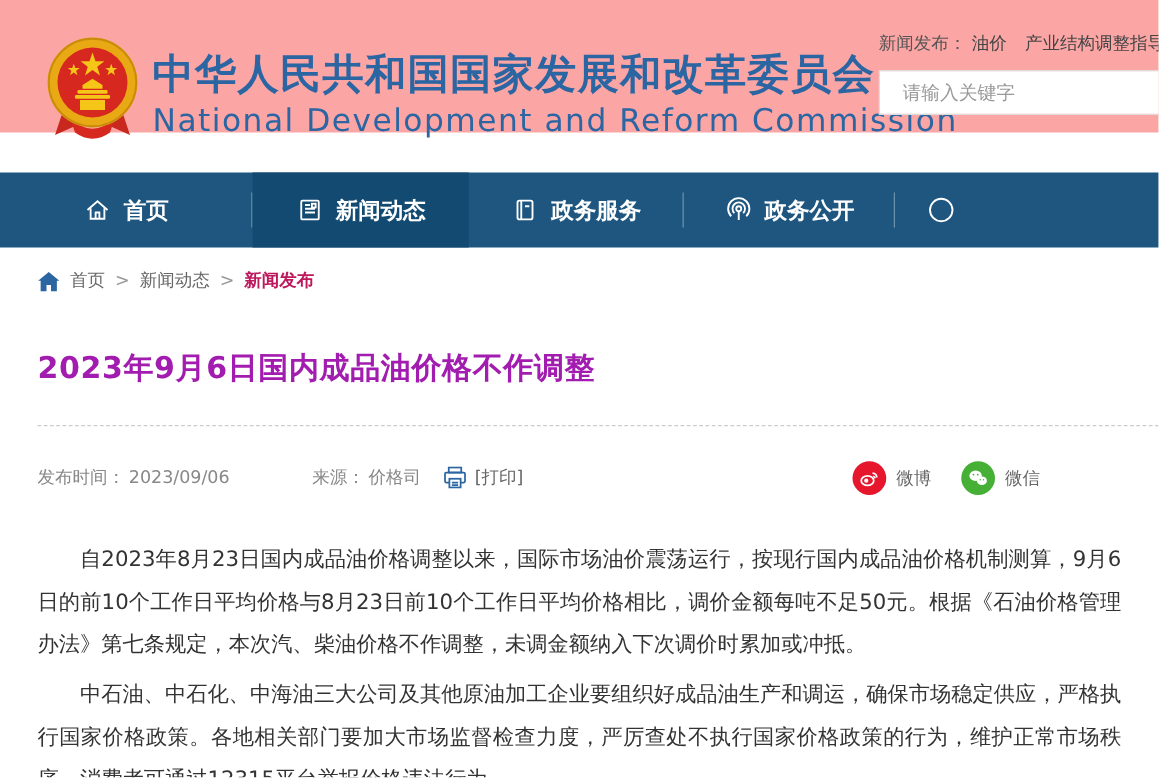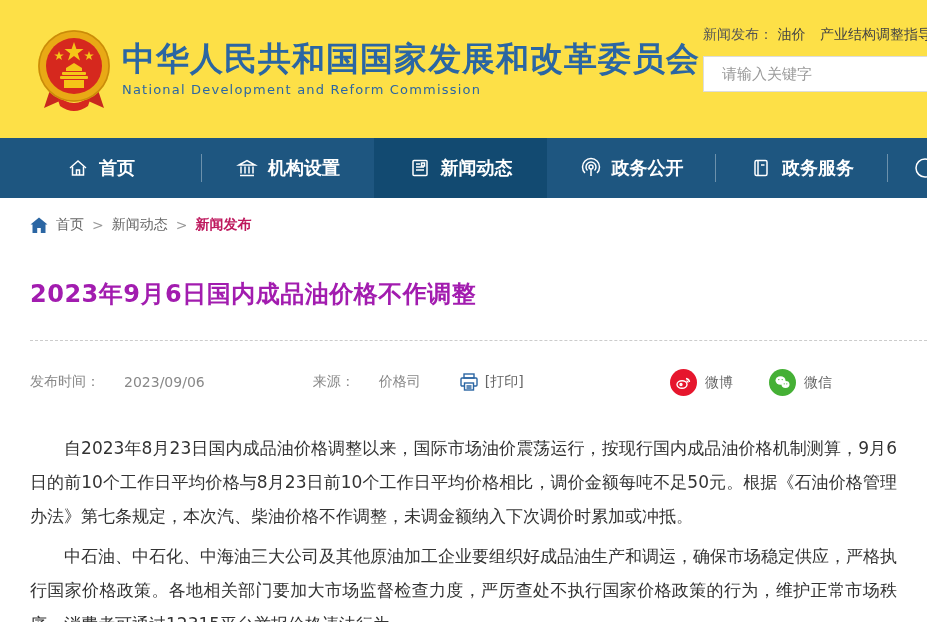--- a/index.html
+++ b/index.html
@@ -1,25 +1,25 @@
 <!DOCTYPE html>
 <html><head>
 <meta charset="utf-8">
 <style>
   * { margin:0; padding:0; box-sizing:border-box; }
   html,body { background:#fff; }
   body { font-family:"DejaVu Sans","Liberation Sans",sans-serif; }
   .page { position:relative; width:927px; height:622px; background:#fff; overflow:hidden; }
 
   
-  .header { position:relative; height:138px; background:#fde047; }
+  .header { position:relative; height:106px; background:#fca5a5; }
   .emblem { position:absolute; left:36px; top:28px; width:76px; height:84px; }
   .site-titles { position:absolute; left:122px; top:40px; }
   .site-title-zh { font-size:33px; font-weight:bold; color:#2b66a3; letter-spacing:1px; line-height:38px; }
-  .site-title-en { font-size:13px; color:#2b66a3; letter-spacing:1.2px; margin-top:4px; }
+  .site-title-en { font-size:25px; color:#2b66a3; letter-spacing:1.2px; margin-top:4px; }
   .header-right { position:absolute; left:703px; top:26px; width:230px; }
   .hot-search { font-size:14px; color:#555; white-space:nowrap; }
   .hot-search a { color:#444; text-decoration:none; margin-right:10px; cursor:pointer; }
   .search-box { margin-top:12px; width:260px; height:36px; border:1px solid #ddd; background:#fff; }
   .search-box input { width:100%; height:100%; border:0; outline:none; padding-left:18px; font-size:15px; color:#333; font-family:inherit; }
   .search-box input::placeholder { color:#999; }
 
   
   .nav { position:absolute; top:138px; left:0; width:927px; height:60px; background:#1e5680; display:flex; }
   .nav-item { height:60px; display:flex; align-items:center; justify-content:center; gap:10px;
@@ -33,25 +33,25 @@
   .breadcrumb { position:absolute; top:216px; left:30px; display:flex; align-items:center; gap:8px; font-size:14px; color:#666; }
   .breadcrumb .crumb { cursor:pointer; }
   .breadcrumb .crumb-sep { color:#999; }
   .breadcrumb .crumb.current { font-weight:bold; color:#be185d; cursor:default; }
 
   
   .article { position:absolute; top:262px; left:0; width:927px; padding:0 30px; }
   .article-title { font-size:24px; font-weight:bold; color:#a21caf; margin-top:16px; letter-spacing:0.5px; }
   .dashed-rule { border:0; border-top:1px dashed #ccc; margin:30px -30px 0 0; }
   .meta-row { position:relative; margin-top:32px; height:28px; font-size:14px; color:#888; }
-  .meta-left { display:flex; align-items:center; gap:24px; }
+  .meta-left { display:flex; align-items:center; gap:3px; }
   .meta-item { white-space:nowrap; }
   .meta-gap { width:60px; }
   .print-btn { display:flex; align-items:flex-start; gap:6px; color:#666; cursor:pointer; margin-left:14px; }
-  .share { position:absolute; right:65px; top:-4px; display:flex; align-items:center; gap:36px; }
+  .share { position:absolute; right:65px; top:-4px; display:flex; align-items:center; gap:24px; }
   .share-item { display:flex; align-items:center; gap:8px; cursor:pointer; color:#666; font-size:14px; }
   .share-badge { width:27px; height:27px; border-radius:50%; display:flex; align-items:center; justify-content:center; }
   .share-badge.weibo { background:#e6162d; }
   .share-badge.wechat { background:#45b035; }
 
   .body-text { margin-top:30px; font-size:17px; line-height:34px; color:#333; text-align:justify; }
   .body-text p { text-indent:2em; margin-bottom:6px; }
 </style>
 </head>
 <body>
@@ -101,60 +101,50 @@
     <div class="nav-item w1 nav-sep">
       <span class="nav-icon">
         <svg width="22" height="22" viewBox="0 0 22 22" fill="none" stroke="#fff" stroke-width="1.5">
           <path d="M3 11 L11 4 L19 11"></path>
             <path d="M5.5 9.5 V18 H16.5 V9.5"></path>
             <path d="M9.5 18 V13 H12.5 V18"></path>
         </svg>
       </span>
       <span>首页</span>
     </div>
-    <div class="nav-item w2">
-      <span class="nav-icon">
-        <svg width="22" height="22" viewBox="0 0 22 22" fill="none" stroke="#fff" stroke-width="1.5">
-          <path d="M3 8 L11 3.5 L19 8 Z"></path>
-            <path d="M4 18.5 H18"></path>
-          <path d="M6 9.5 V16.5 M10 9.5 V16.5 M14 9.5 V16.5 M18 9.5 V16.5" transform="translate(-1,0)"></path>
-        </svg>
-      </span>
-      <span>机构设置</span>
-    </div>
     <div class="nav-item w3 active">
       <span class="nav-icon">
         <svg width="22" height="22" viewBox="0 0 22 22" fill="none" stroke="#fff" stroke-width="1.5">
           <rect x="4" y="3.5" width="14" height="15" rx="1"></rect>
           <path d="M7 7 H11 M7 10 H15 M7 13 H15"></path>
             <rect x="12.5" y="6" width="3" height="3"></rect>
         </svg>
       </span>
       <span>新闻动态</span>
+    </div>
+    <div class="nav-item w5 nav-sep">
+      <span class="nav-icon">
+        <svg width="22" height="22" viewBox="0 0 22 22" fill="none" stroke="#fff" stroke-width="1.5">
+          <rect x="5" y="3.5" width="12" height="15" rx="1.5"></rect>
+            <path d="M8 3.5 V18.5"></path>
+            <path d="M11 8 H14.5"></path>
+        </svg>
+      </span>
+      <span>政务服务</span>
     </div>
     <div class="nav-item w4 nav-sep">
       <span class="nav-icon">
         <svg width="22" height="22" viewBox="0 0 22 22" fill="none" stroke="#fff" stroke-width="1.5">
           <circle cx="11" cy="10" r="2"></circle>
           <path d="M7.5 13.5 a5 5 0 1 1 7 0"></path>
             <path d="M5 16 a8.5 8.5 0 1 1 12 0"></path>
             <path d="M11 12 V19"></path>
         </svg>
       </span>
       <span>政务公开</span>
-    </div>
-    <div class="nav-item w5 nav-sep">
-      <span class="nav-icon">
-        <svg width="22" height="22" viewBox="0 0 22 22" fill="none" stroke="#fff" stroke-width="1.5">
-          <rect x="5" y="3.5" width="12" height="15" rx="1.5"></rect>
-            <path d="M8 3.5 V18.5"></path>
-            <path d="M11 8 H14.5"></path>
-        </svg>
-      </span>
-      <span>政务服务</span>
     </div>
     <div class="nav-item w6">
       <span class="nav-icon">
         <svg width="26" height="26" viewBox="0 0 26 26" fill="none" stroke="#fff" stroke-width="1.5">
           <circle cx="13" cy="13" r="9"></circle>
         </svg>
       </span>
     </div>
   </div>
 

